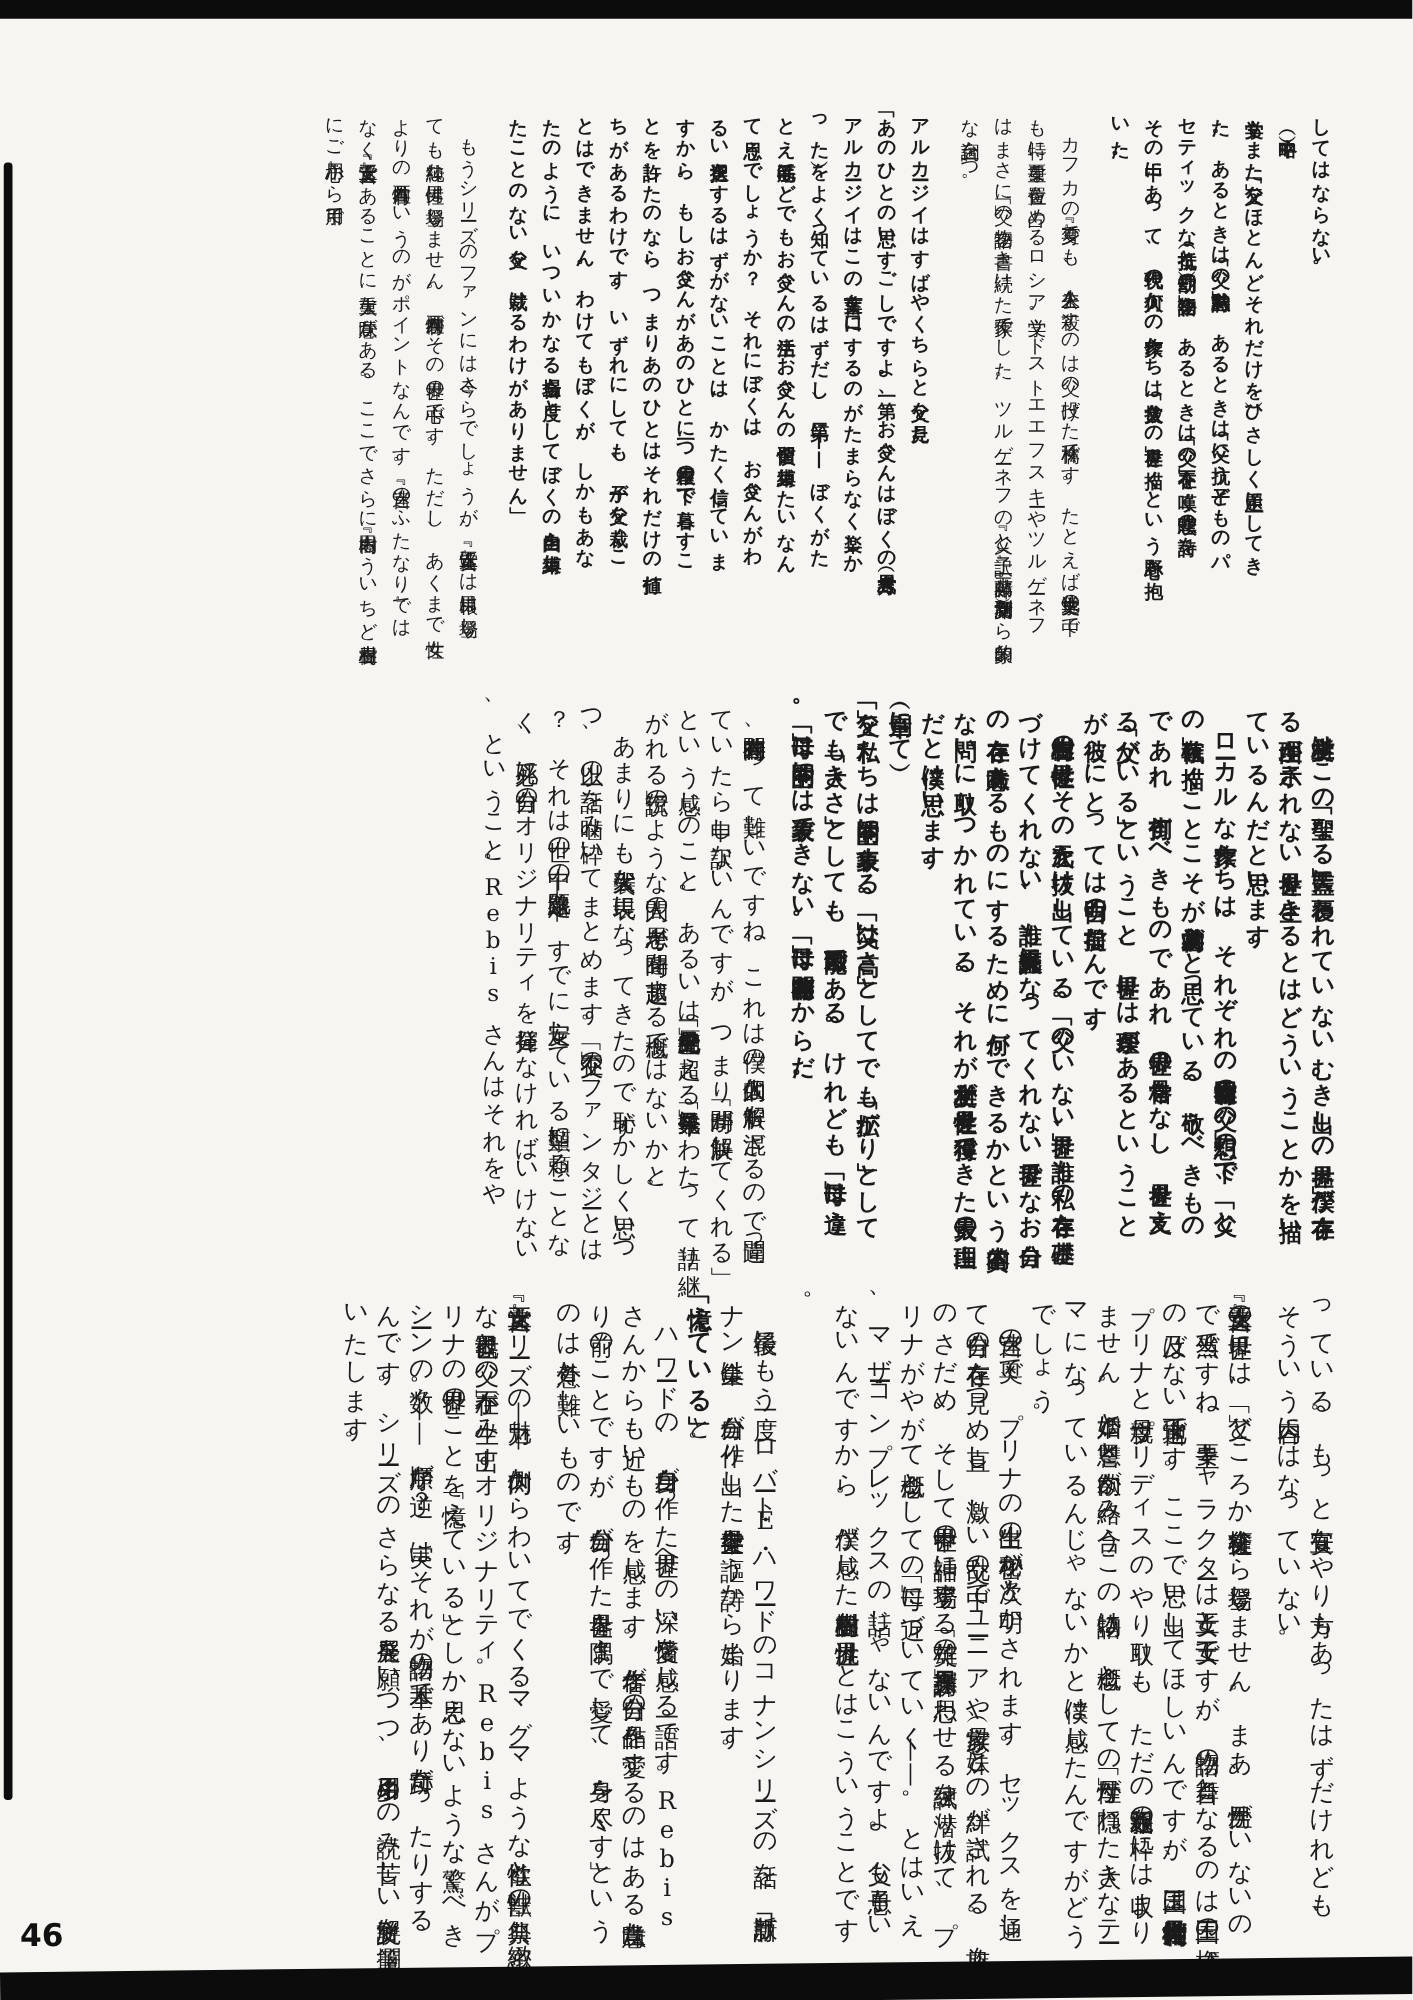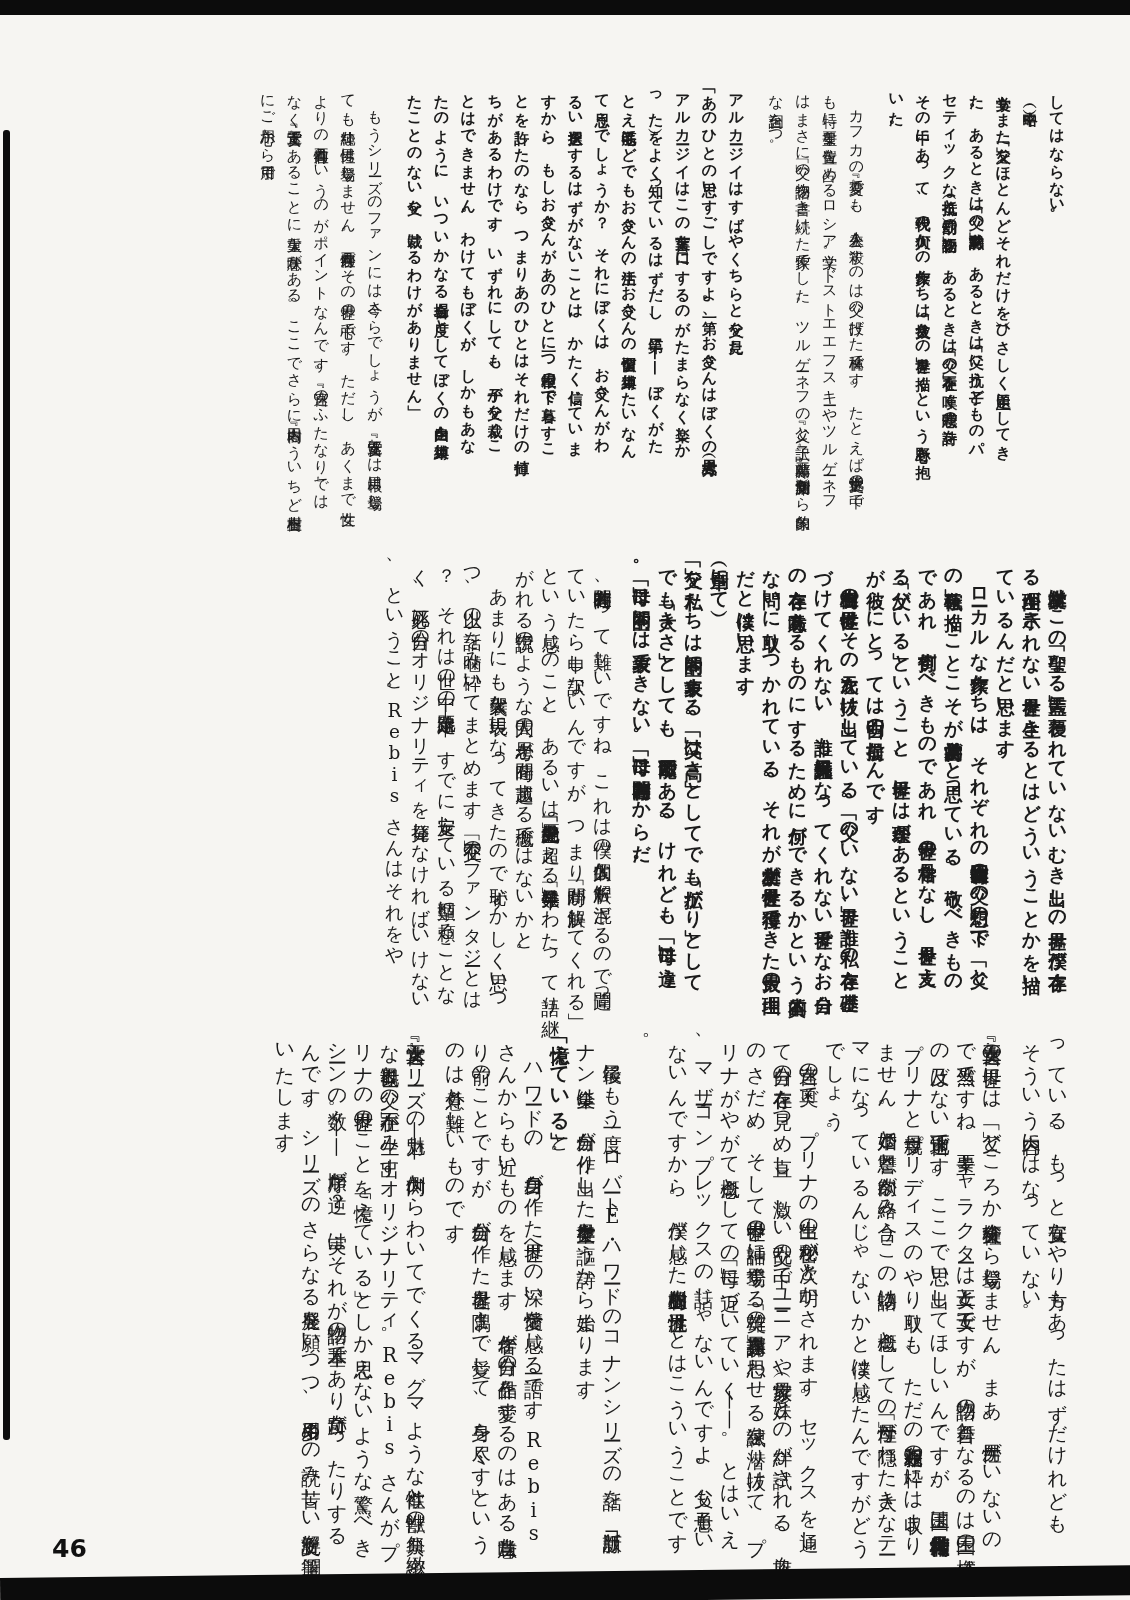--- a/index.html
+++ b/index.html
@@ -25,21 +25,21 @@
   .bold{font-weight:700;}
   .upright{text-orientation:upright;}
   #b1{top:84px;height:422px;font-size:15px;line-height:26.8px;letter-spacing:0.02em;}
   #b1 .quote{padding-inline-end:46px;}
   #b2{top:556px;height:458px;font-size:18.5px;line-height:26px;letter-spacing:0.01em;}
   #b2 .quote{padding-inline-end:20px;}
   #b3{top:1030px;height:524px;font-size:19.5px;line-height:26.2px;letter-spacing:0.01em;}
   .page-num{
     position:absolute;left:16px;top:1534px;
     font-family:"DejaVu Sans","Liberation Sans",sans-serif;
-    font-weight:700;font-size:25px;color:#111;margin-left:36px;
+    font-weight:700;font-size:25px;color:#111;
   }
 </style>
 </head>
 <body>
 
 <div class="page">
   <div class="bar top"></div>
   <div class="rule-left"></div>
 
   <div class="vblock" id="b1">

